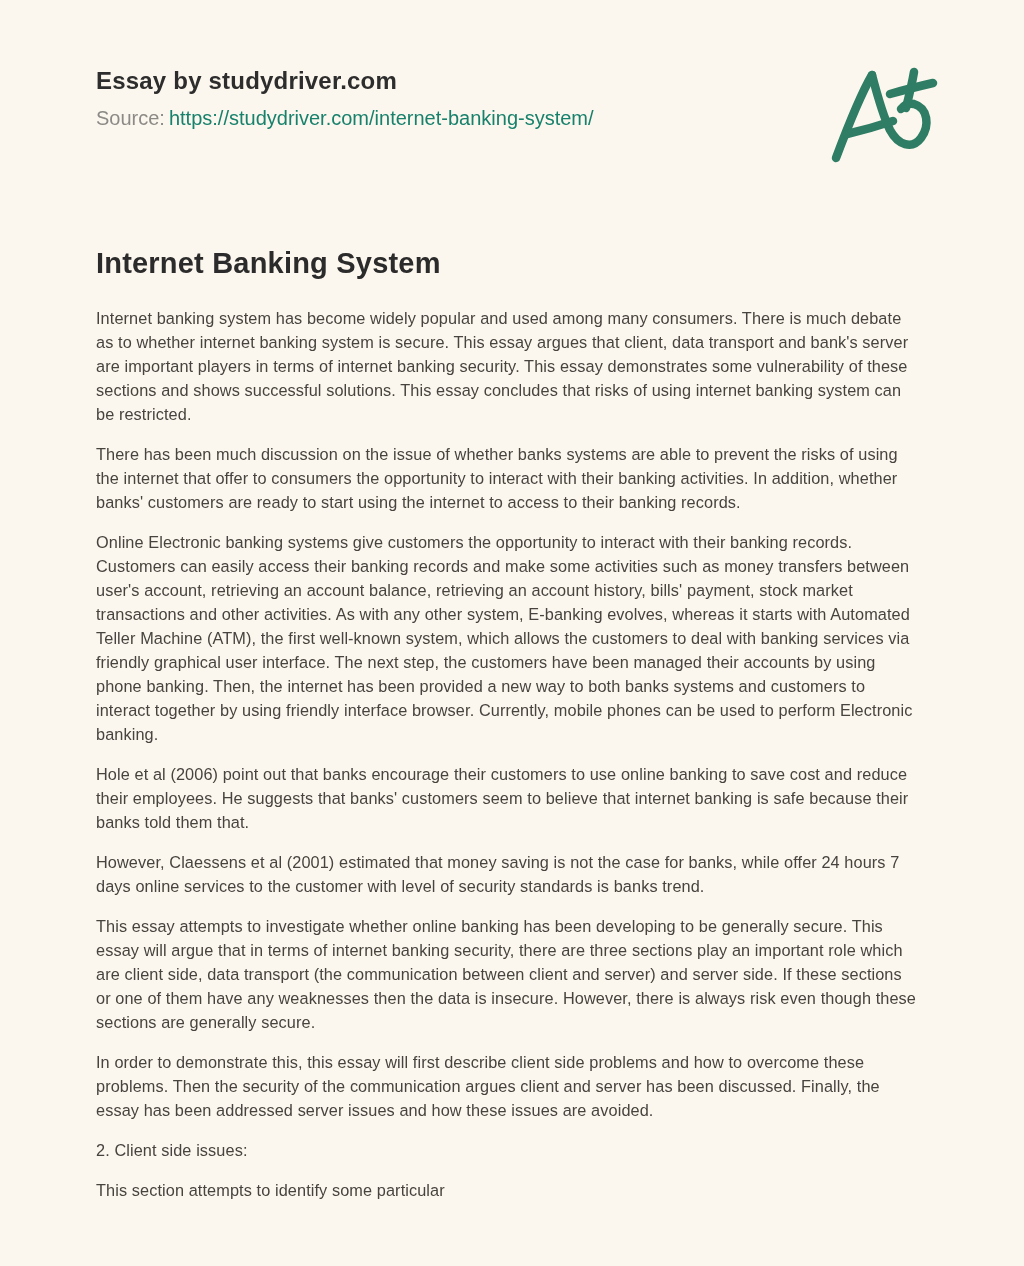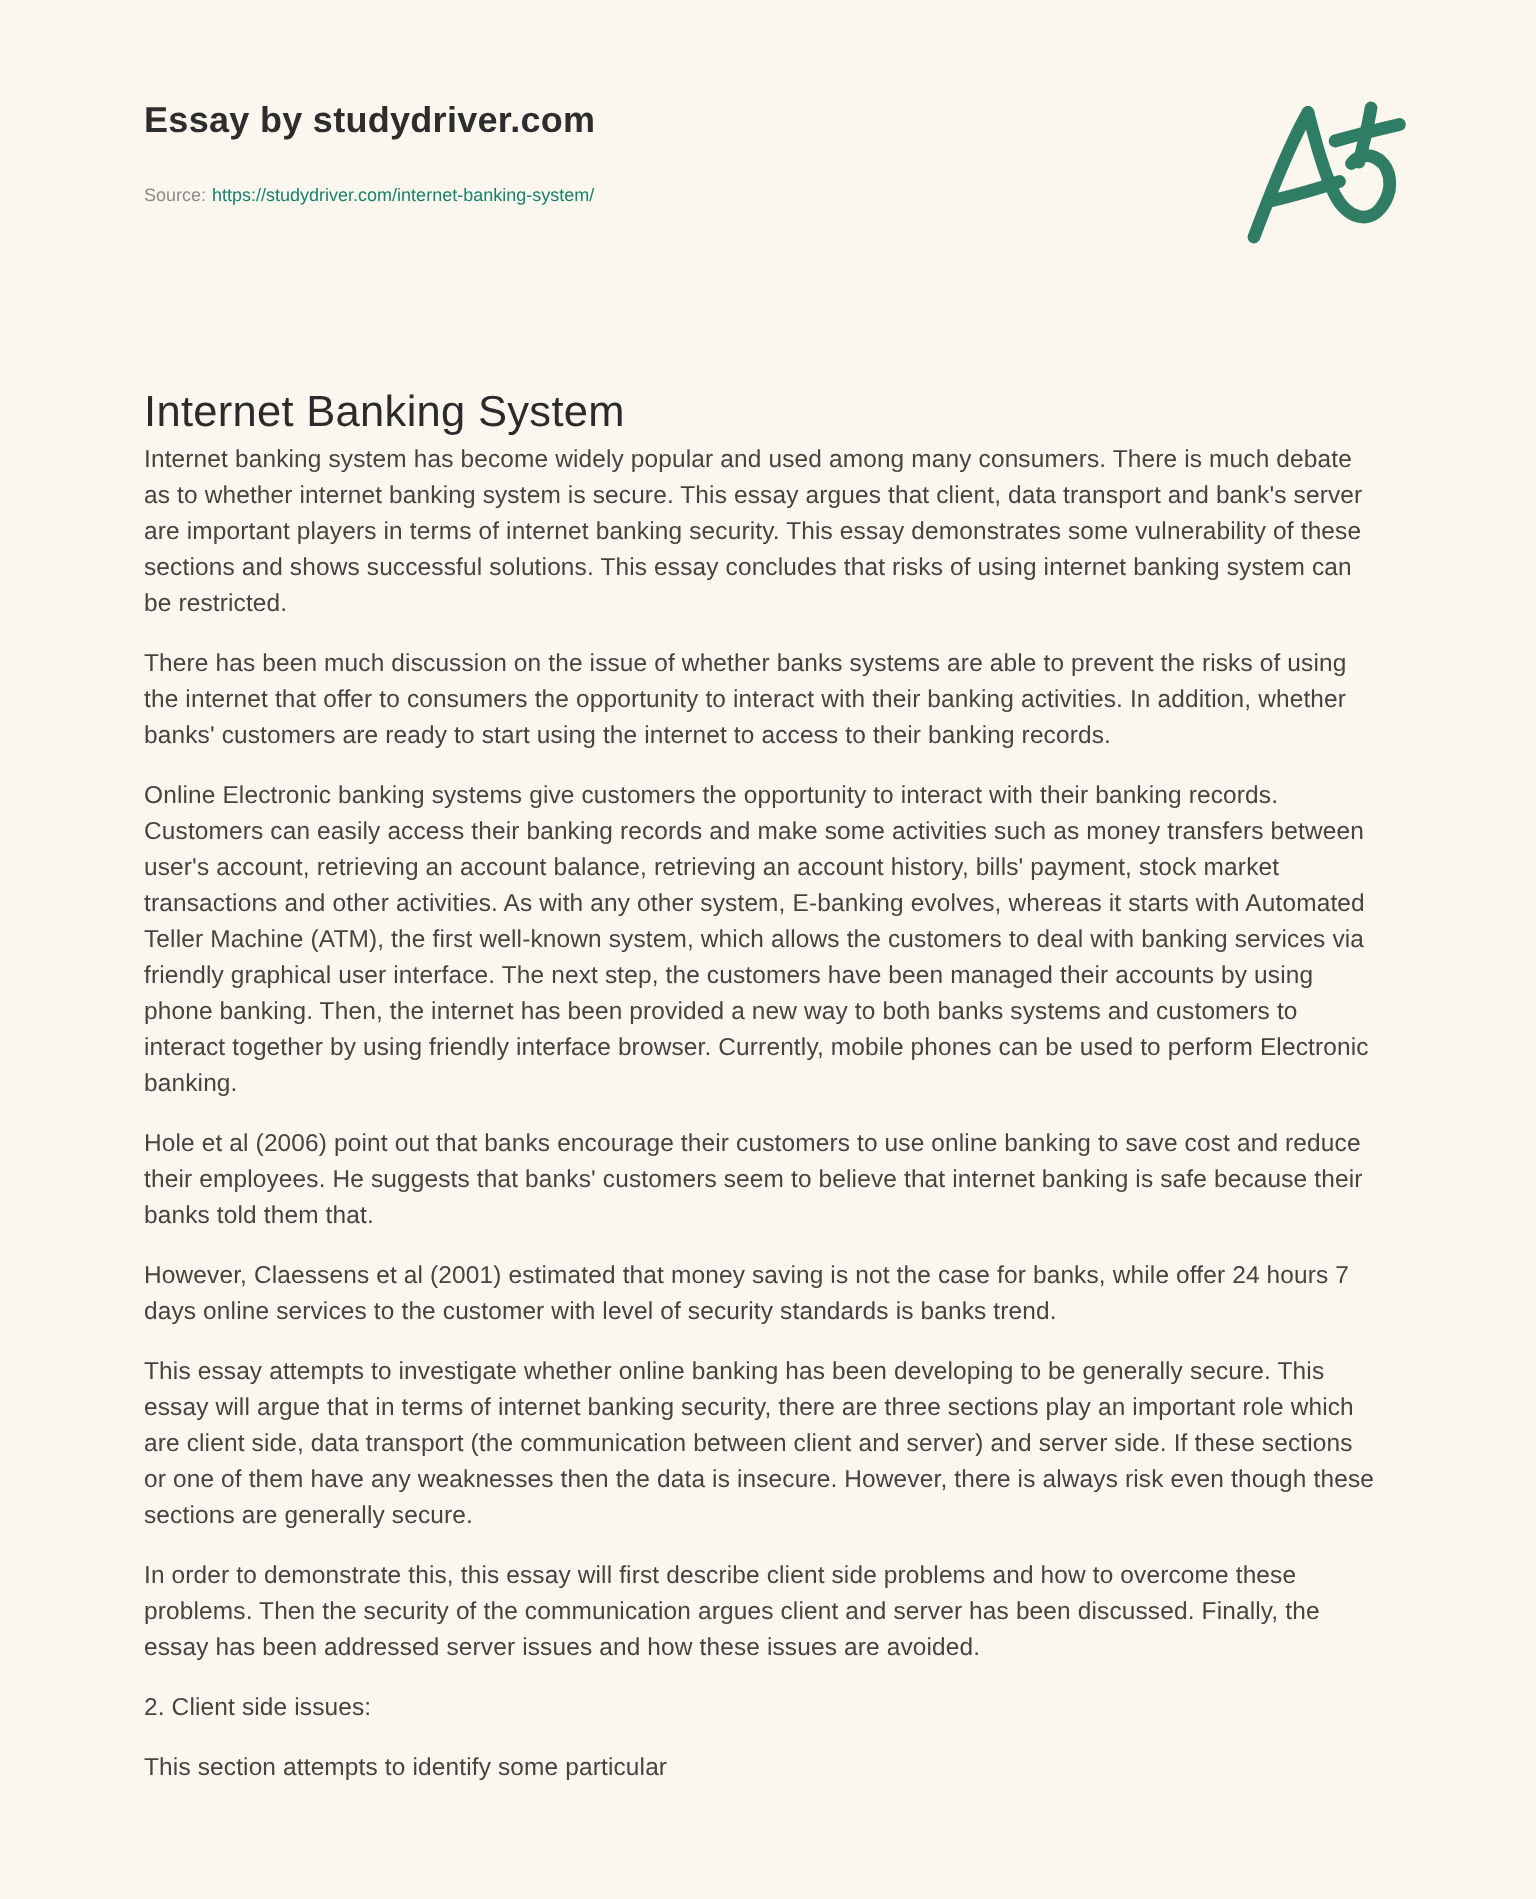--- a/index.html
+++ b/index.html
@@ -27,22 +27,22 @@
   }
   .site-title {
     margin: 0;
     font-size: 24px;
     line-height: 30px;
     font-weight: 700;
     color: #2D2D2D;
     letter-spacing: 0.2px;
   }
   .source-row {
-    margin-top: 24px;
-    font-size: 12px;
+    margin-top: 12px;
+    font-size: 20px;
     line-height: 20px;
   }
   .source-label {
     color: #8C8A86;
     margin-right: 4px;
   }
   .source-link {
     color: #17816C;
     text-decoration: none;
     font-weight: 500;
@@ -51,25 +51,26 @@
     position: absolute;
     top: 64px;
     right: -14px;
     width: 116px;
     height: 106px;
   }
   .essay-title {
     margin: 116px 0 0 0;
     font-size: 29px;
     line-height: 38px;
-    font-weight: 400;
+    font-weight: 700;
     color: #2B2B2B;
     letter-spacing: 0.2px;
   }
   .essay-body {
+    margin-top: 24px;
     width: 824px;
   }
   .essay-body p {
     margin: 0 0 16px 0;
     font-size: 16.3px;
     line-height: 24px;
     color: #47443F;
     letter-spacing: 0.1px;
   }
 </style>

